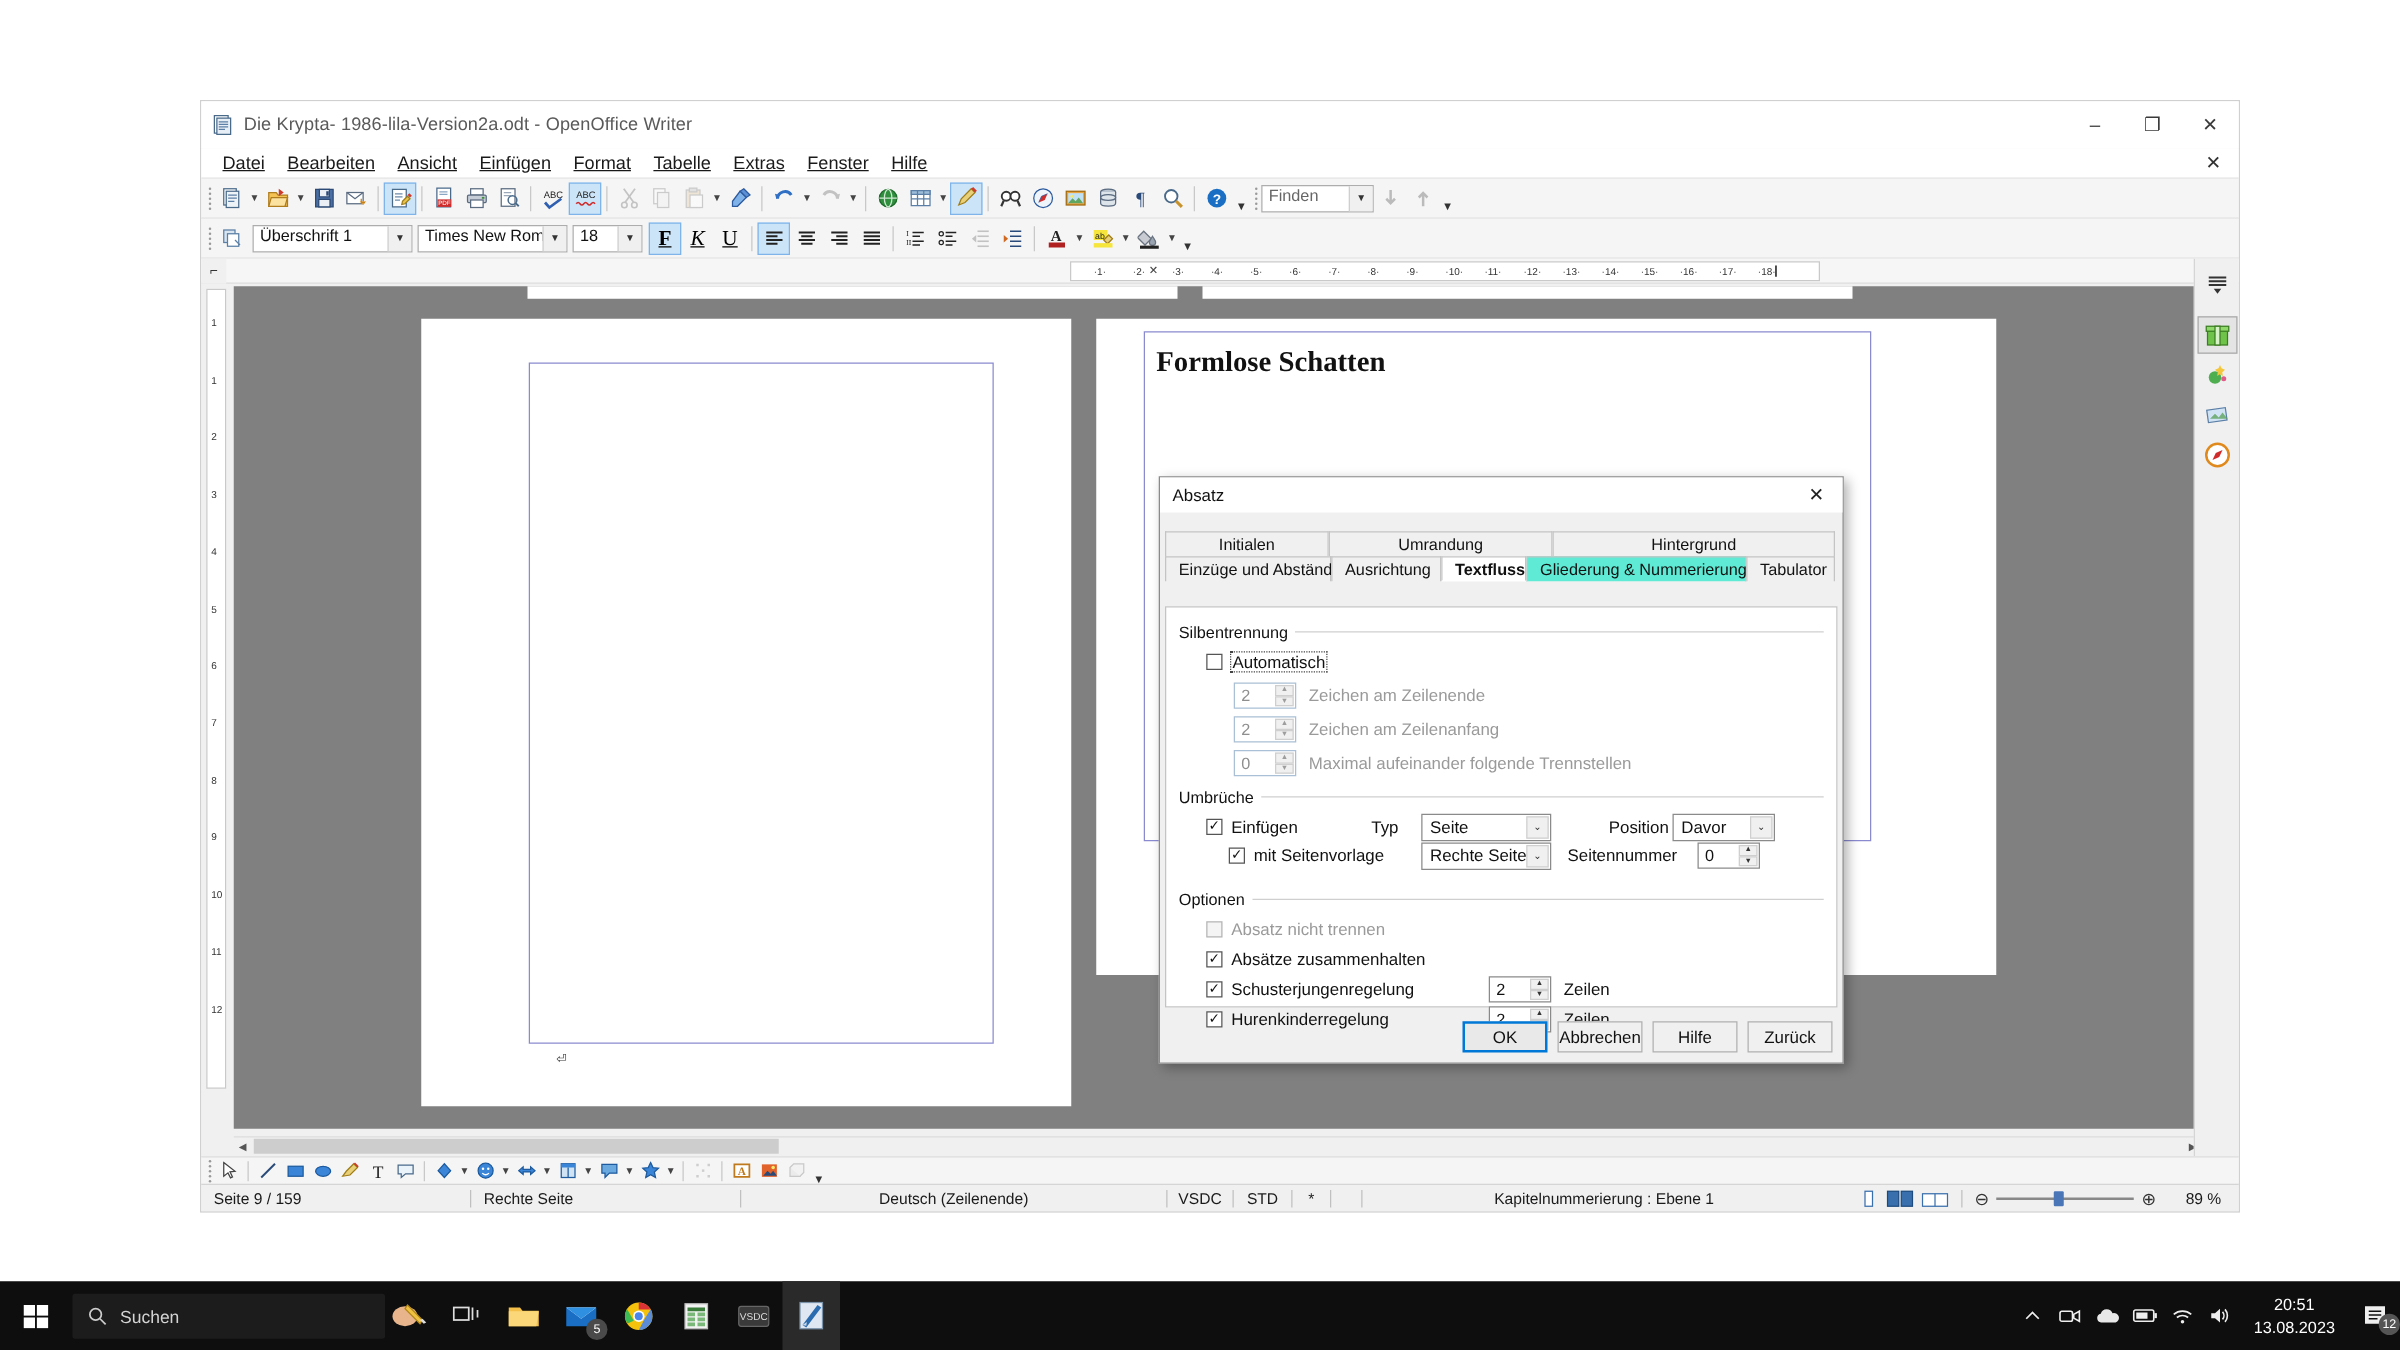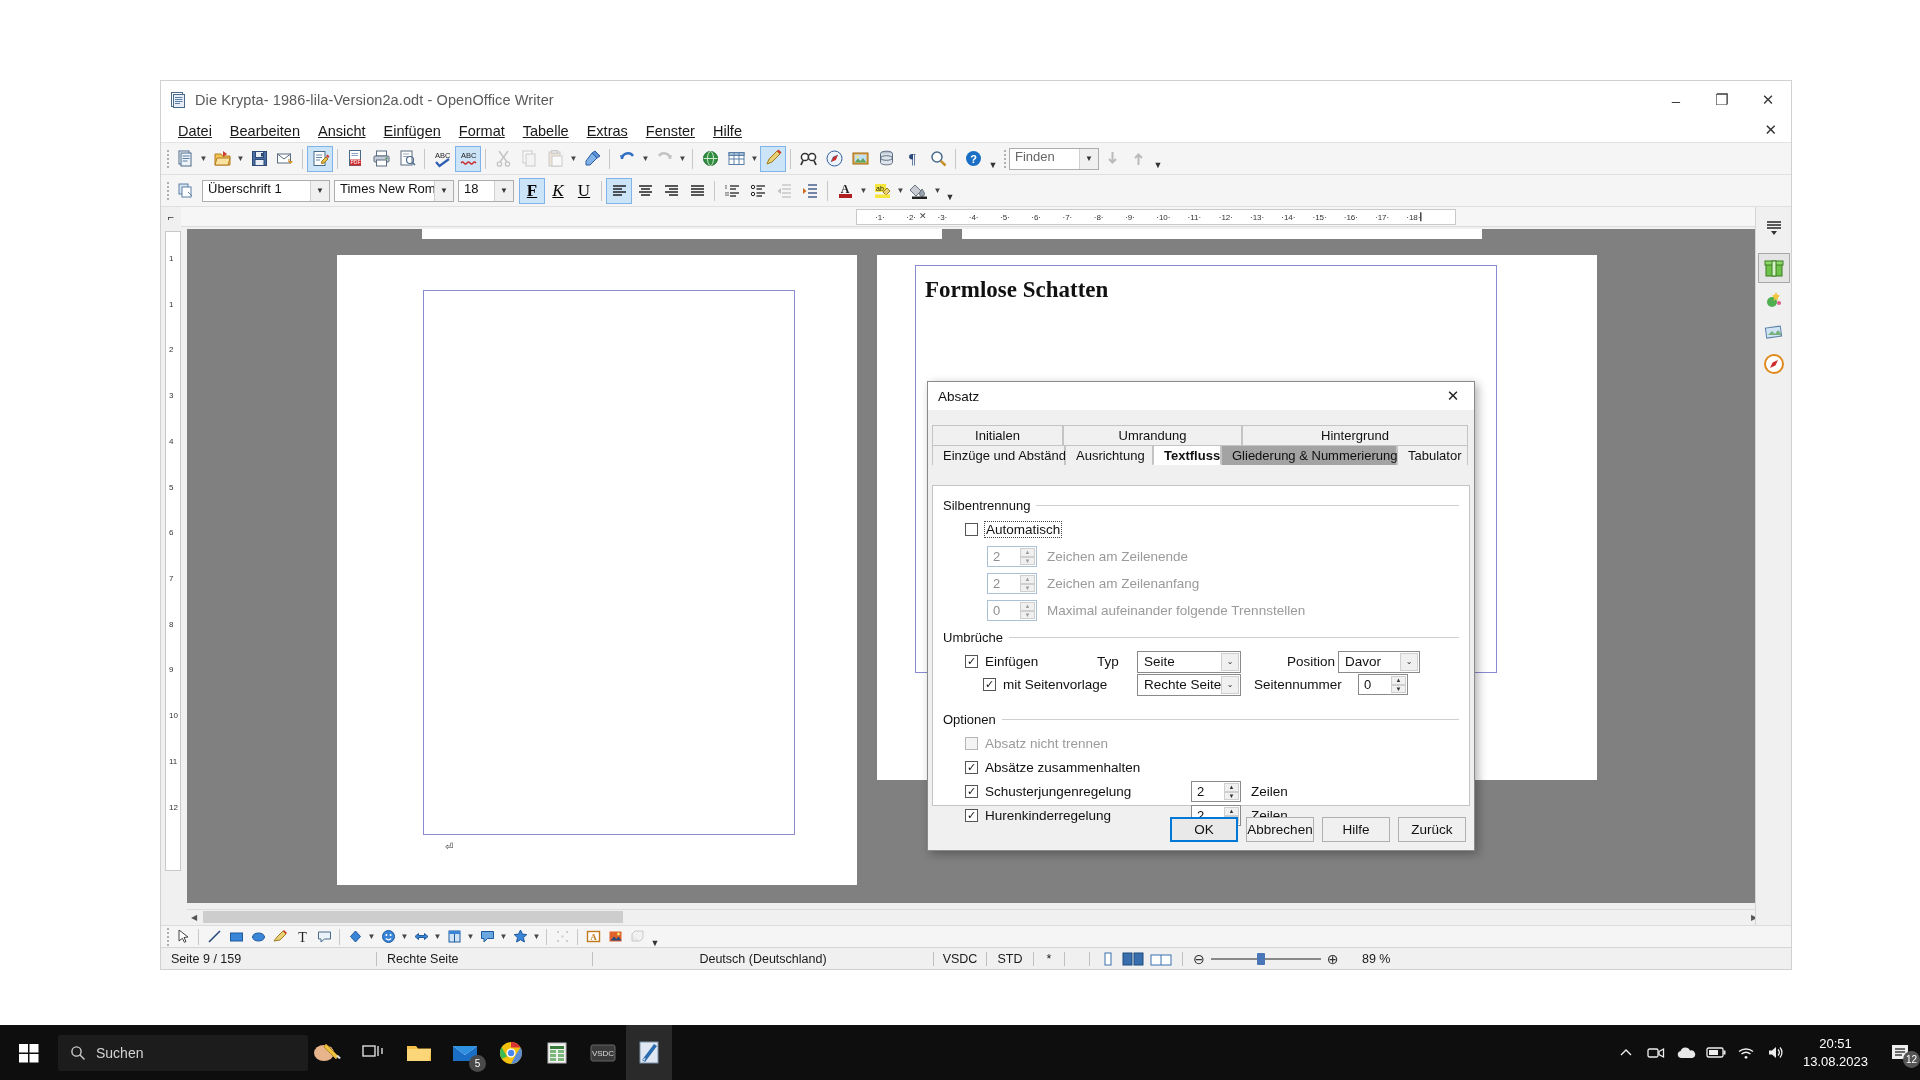--- a/index.html
+++ b/index.html
@@ -145,21 +145,21 @@
   .dlg-body { position:absolute; left:0; right:0; top:28px; bottom:0;margin-top:13px; }
 
   .tabs-wrap { padding: 2px 4px 0 4px; }
   .tabrow { display:flex; }
   .tab {
     flex:0 0 auto; height:20px; line-height:19px; padding:0 10px; font-size:13px;
     background:#f0f0f0; border:1px solid #c4c4c4; border-bottom:none;
     text-align:center; color:#111; white-space:nowrap;
   }
   .tab.sel { background:#ffffff; font-weight:bold; border-bottom:1px solid #ffffff; position:relative; z-index:2;}
-  .tab.hl  { background:#a3a3a3; }
+  .tab.hl  { background:#5eead4; }
 
   .panel { position:absolute; left:4px; right:4px; top:62px; bottom:44px;
            background:#ffffff; border:1px solid #c4c4c4; }
 
   .group { position:absolute; left:10px; right:10px; }
   .group-title { font-size:13px; color:#111; display:flex; align-items:center; gap:6px; }
   .group-title .line { flex:1; height:1px; background:#cfcfcf; }
 
   .row { display:flex; align-items:center; }
   .cbx { width:13px; height:13px; border:1px solid #555; background:#fff;
@@ -914,30 +914,31 @@
           </svg>
       </div>
       <div class="tb-overflow">▼</div>
     </div>
 
     <div class="statusbar">
       <div class="st-cell" style="width:215px">Seite 9 / 159</div>
       <div class="st-div"></div>
       <div class="st-cell" style="width:215px">Rechte Seite</div>
       <div class="st-div"></div>
-      <div class="st-cell" style="width:340px; justify-content:center">Deutsch (Deutschland)</div>
+      <div class="st-cell" style="width:340px; justify-content:center">Deutsch (Zeilenende)</div>
       <div class="st-div"></div>
       <div class="st-cell" style="width:52px; justify-content:center">VSDC</div>
       <div class="st-div"></div>
       <div class="st-cell" style="width:46px; justify-content:center">STD</div>
       <div class="st-div"></div>
       <div class="st-cell" style="width:30px; justify-content:center">*</div>
       <div class="st-div"></div>
       <div class="st-cell" style="width:24px"></div>
       <div class="st-div"></div>
+      <div class="st-cell" style="flex:1; justify-content:center">Kapitelnummerierung : Ebene 1</div>
 
       <div class="st-cell" style="gap:6px">
         <span>
           <svg width="16" height="14" viewBox="0 0 16 14">
               <rect x="5" y="1" width="6" height="12" fill="#fff" stroke="#3a6fae"></rect>
             </svg>
         </span>
         <span>
           <svg width="22" height="14" viewBox="0 0 22 14">
               <rect x="1" y="1" width="9" height="12" fill="#3a6fae" stroke="#1d4a7e"></rect>

